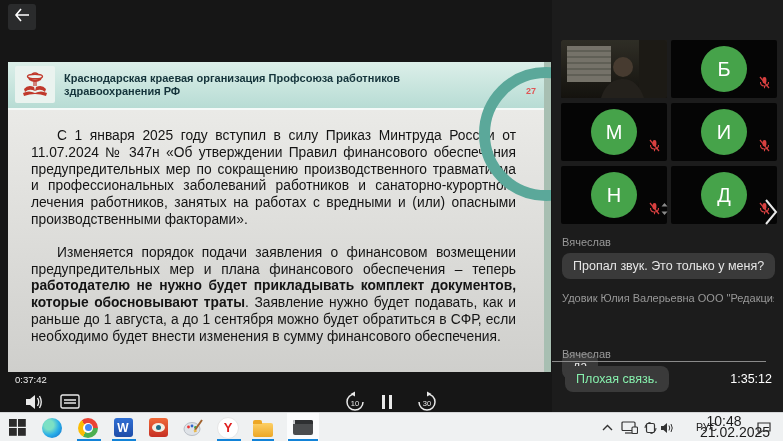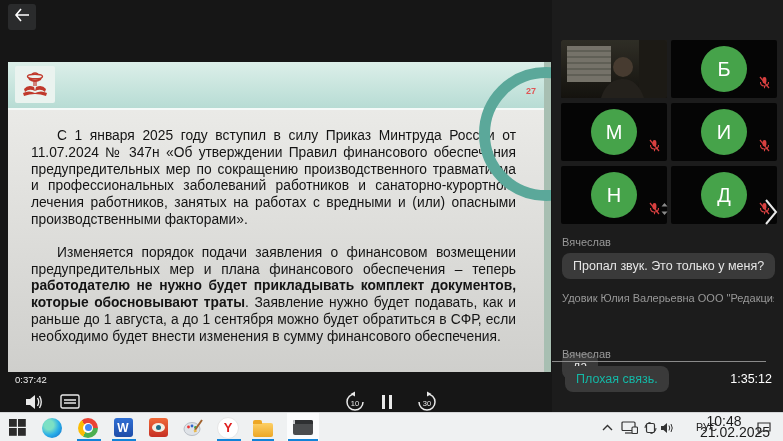--- a/index.html
+++ b/index.html
@@ -114,20 +114,21 @@
         <svg width="30" height="28" viewBox="0 0 30 28">
           <path d="M8 6 Q15 11 22 6 L21 9 Q15 13 9 9 Z" fill="#c0392b"></path>
           <ellipse cx="15" cy="5.5" rx="7.5" ry="2.2" fill="none" stroke="#c0392b" stroke-width="1.4"></ellipse>
           <path d="M12 3 Q15 1 18 3" fill="none" stroke="#c0392b" stroke-width="1.3"></path>
           <path d="M14 9 L14 15 M16 9 L16 15" stroke="#c0392b" stroke-width="1.2"></path>
           <path d="M4 18 Q8 13 14 16 L15 20 Q9 17 5 21 Z" fill="#c0392b"></path>
           <path d="M26 18 Q22 13 16 16 L15 20 Q21 17 25 21 Z" fill="#c0392b"></path>
           <path d="M3 22 Q9 19 15 22 Q21 19 27 22 L26 25 Q15 21 4 25 Z" fill="#c0392b"></path>
         </svg>
       </div>
+      <div class="slide-title">Краснодарская краевая организация Профсоюза работников здравоохранения РФ</div>
     </div>
     <div class="slide-body">
       <p><span>С 1 января 2025 году вступил в силу Приказ Минтруда России от 11.07.2024 № 347н «Об утверждении Правил финансового обеспечения предупредительных мер по сокращению производственного травматизма и профессиональных заболеваний работников и санаторно-курортного лечения работников, занятых на работах с вредными и (или) опасными производственными факторами».</span></p>
       <p><span>Изменяется порядок подачи заявления о финансовом возмещении предупредительных мер и плана финансового обеспечения – теперь </span><b>работодателю не нужно будет прикладывать комплект документов, которые обосновывают траты</b><span>. Заявление нужно будет подавать, как и раньше до 1 августа, а до 1 сентября можно будет обратиться в СФР, если необходимо будет внести изменения в сумму финансового обеспечения.</span></p>
     </div>
 
   </div>
 
   <div class="abs elapsed">0:37:42</div>
 
@@ -287,21 +288,21 @@
     </div>
 
     <div class="chat-sender" style="top:236px;">Вячеслав</div>
     <div class="chat-bubble" style="top:253px;">Пропал звук. Это только у меня?</div>
 
     <div class="chat-sender" style="top:292px;">Удовик Юлия Валерьевна ООО "Редакция газ…</div>
     <div class="chat-bubble" style="top:309px;margin-top:44px;">да</div>
 
     <div class="chat-sender" style="top:348px;">Вячеслав</div>
     <div class="chat-divider"></div>
-    <div class="chat-bubble" style="top:366px;left:13px;color:#14b8a6;">Плохая связь.</div>
+    <div class="chat-bubble" style="top:366px;left:13px;color:#86efac;">Плохая связь.</div>
     <div class="chat-timer">1:35:12</div>
   </div>
 
   <div class="abs taskbar">
     <div class="tb-active"></div>
 
     <div class="tb-icon" style="left:4px;">
       <svg width="17" height="17" viewBox="0 0 17 17">
         <rect x="0" y="0" width="7.8" height="7.8" fill="#2b2b2b"></rect>
           <rect x="9" y="0" width="7.8" height="7.8" fill="#2b2b2b"></rect>

